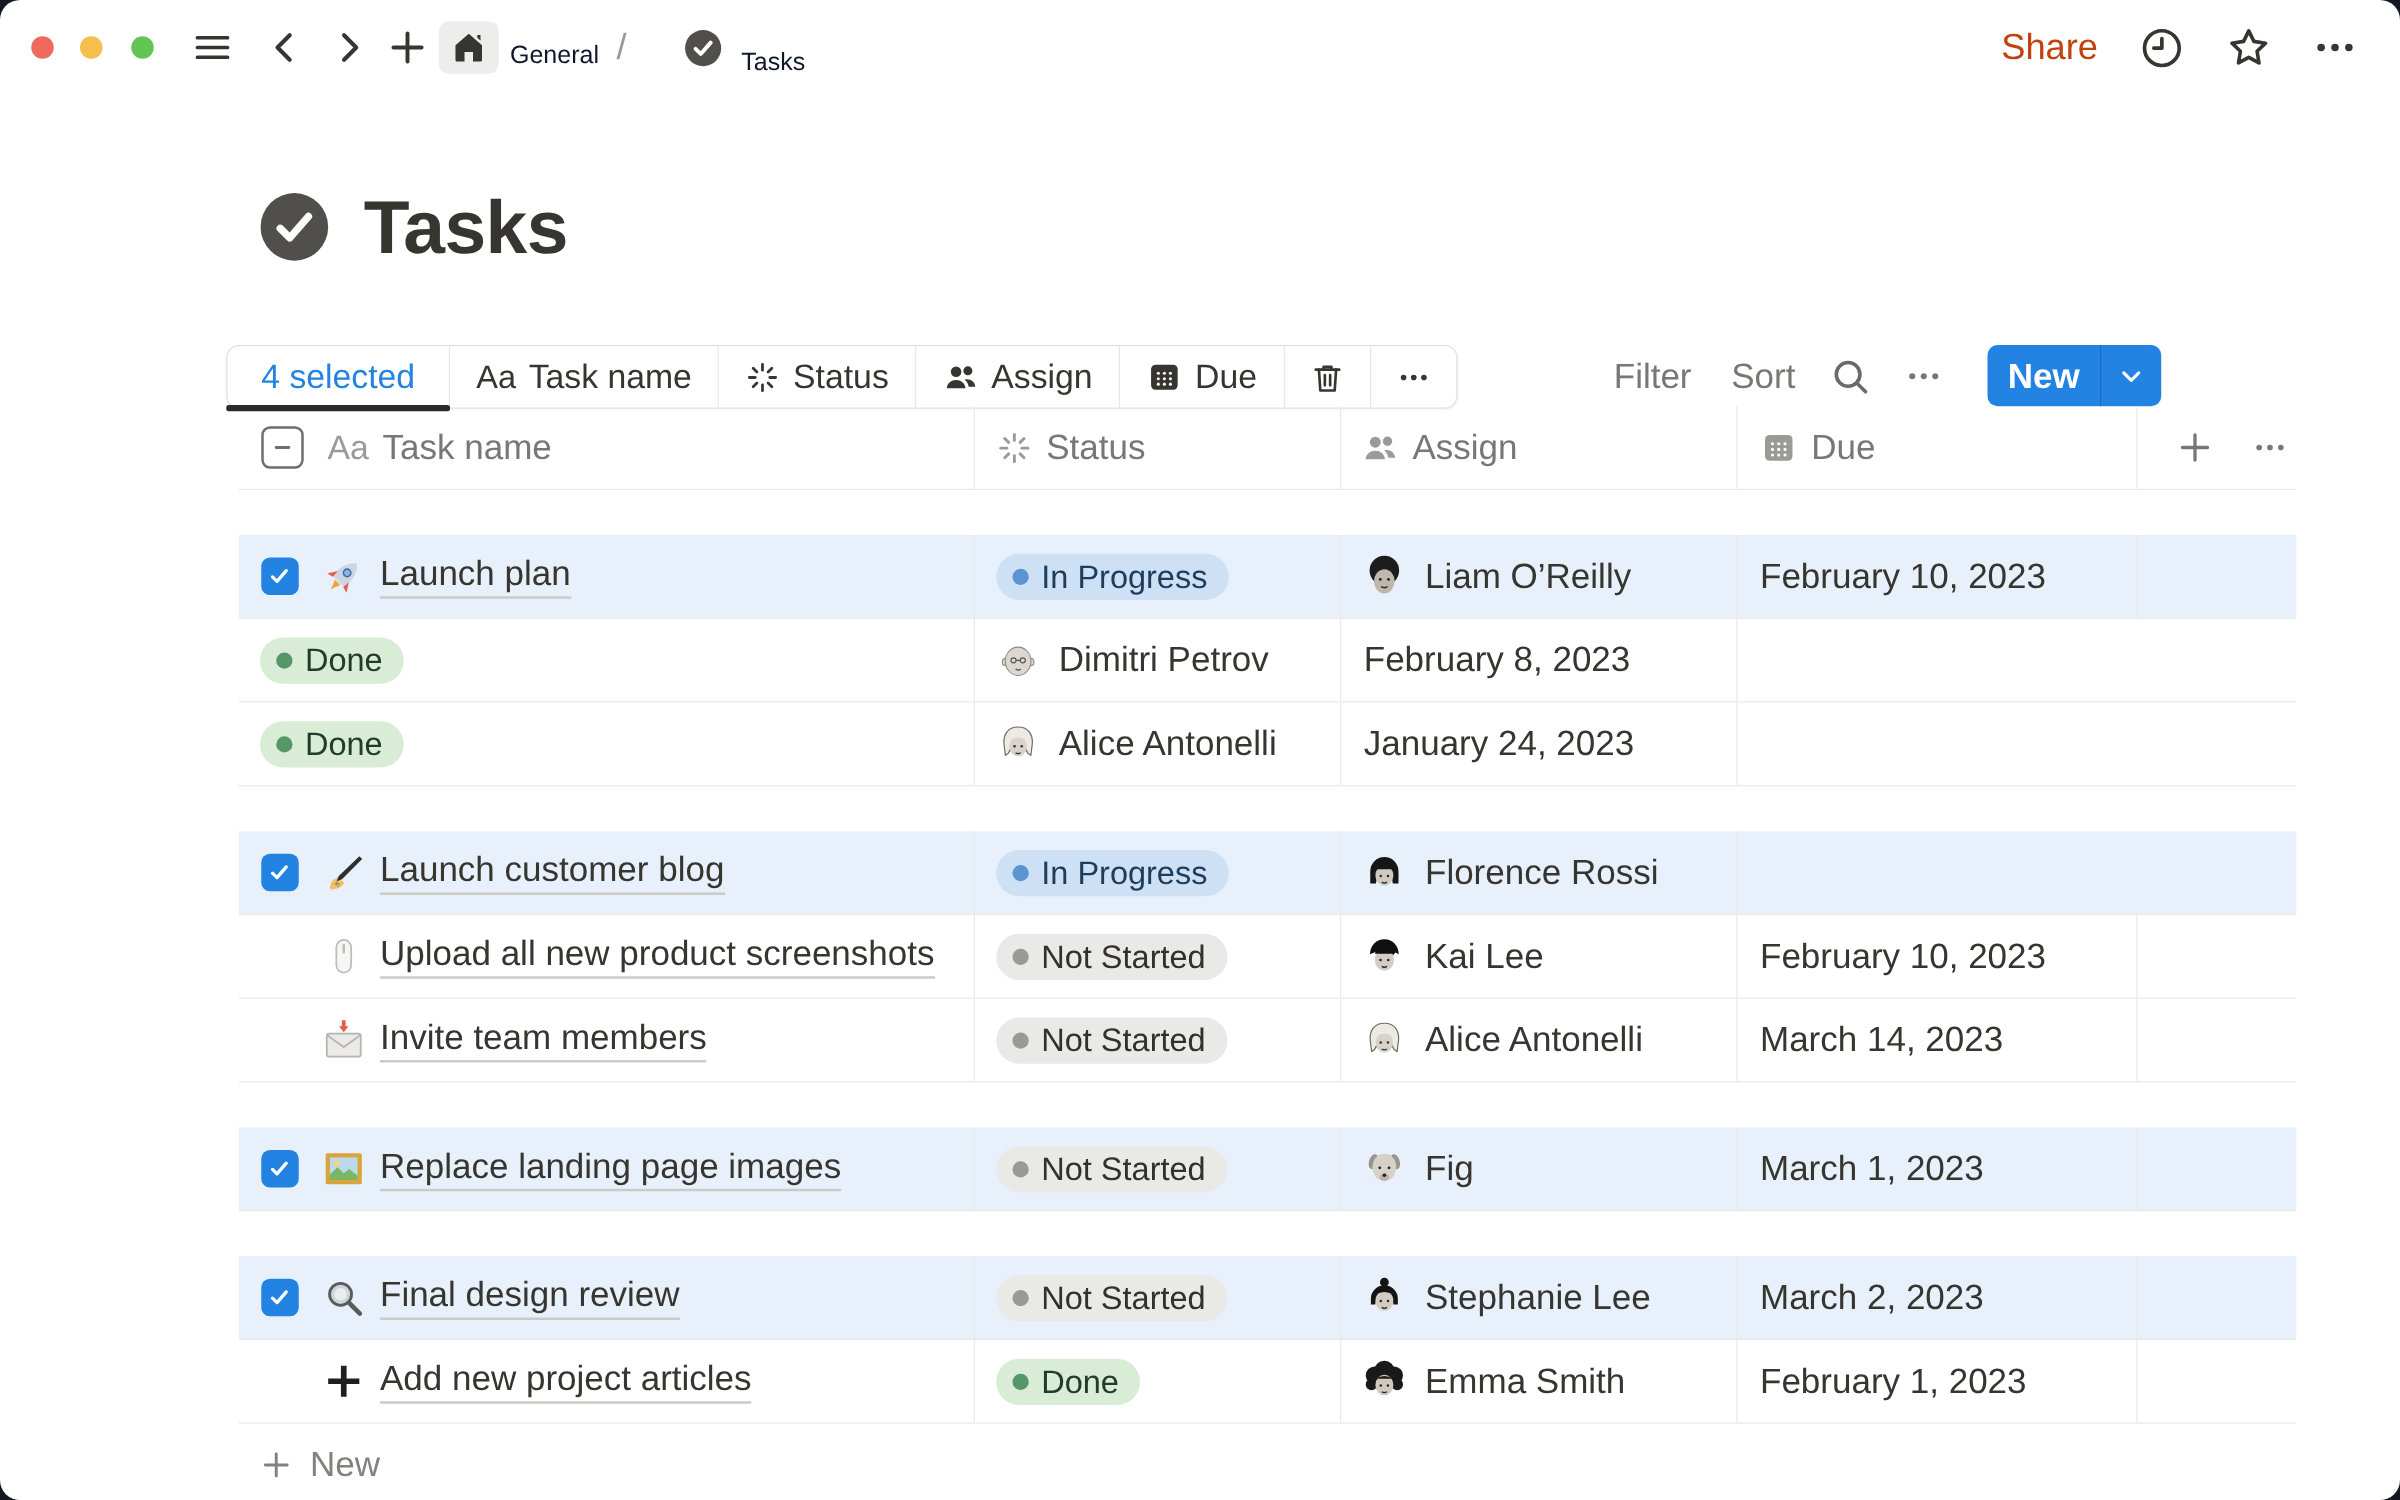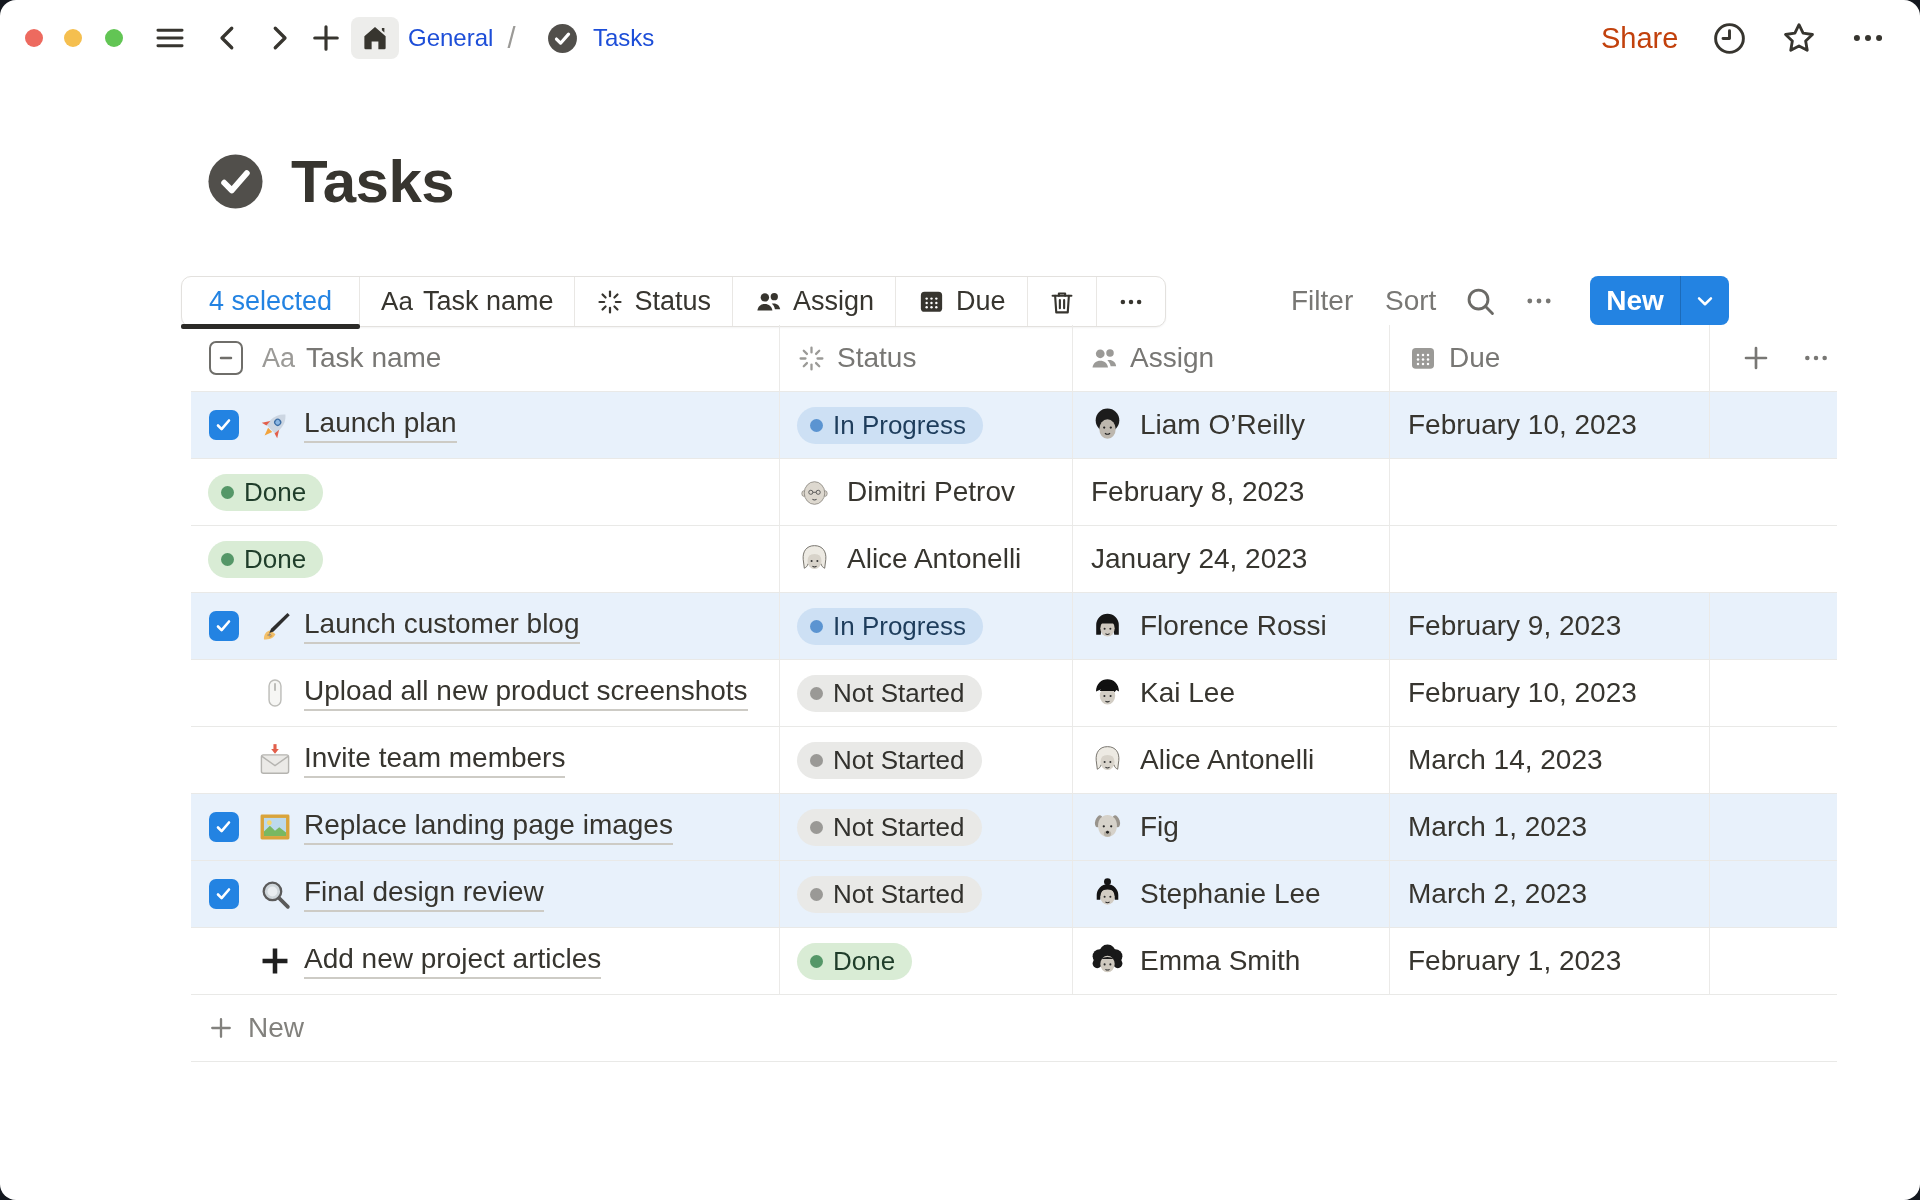--- a/index.html
+++ b/index.html
@@ -11,21 +11,21 @@
   .topbar .abs{position:absolute;top:0;height:76px;display:flex;align-items:center;}
   .tl{position:absolute;top:29px;width:18px;height:18px;border-radius:50%;}
   .tl.red{left:25px;background:#ed6a5f;}
   .tl.yellow{left:64px;background:#f5bf4f;}
   .tl.green{left:105px;background:#62c554;}
   .icon{display:inline-flex;align-items:center;justify-content:center;}
   .icon svg{display:block;}
   .tb-icon{color:#37352f;}
   .home-chip{position:absolute;left:351px;top:17px;width:48px;height:42px;background:#ededeb;border-radius:8px;
     display:flex;align-items:center;justify-content:center;color:#37352f;}
-  .crumb-text{font-size:24px;color:#1d4ed8;white-space:nowrap;}
+  .crumb-text{font-size:20px;color:#0f172a;white-space:nowrap;margin-top:12px;}
   .crumb-sep{color:#9b9a97;font-size:29px;}
   .check-circle{width:33px;height:33px;}
   .share-label{font-size:29px;color:#c2410c;}
 
   
   .title-row{position:absolute;top:150px;left:206px;height:62px;display:flex;align-items:center;gap:26px;}
   .title-icon{width:59px;height:59px;}
   .page-title{font-size:60px;font-weight:700;letter-spacing:-.5px;color:#37352f;}
 
   
@@ -41,21 +41,21 @@
   .ctl-text{position:absolute;top:0;height:49px;display:flex;align-items:center;font-size:28px;color:#787774;}
   .ctl-icon{position:absolute;top:0;height:49px;display:flex;align-items:center;color:#6b6a66;}
   .new-btn{position:absolute;left:1590px;top:0;width:139px;height:49px;background:var(--accent,#2383e2);
     border-radius:8px;display:flex;align-items:stretch;color:#fff;overflow:hidden;}
   .new-btn .nb-label{flex:1;display:flex;align-items:center;justify-content:center;font-size:28px;font-weight:700;}
   .new-btn .nb-chev{width:48px;display:flex;align-items:center;justify-content:center;border-left:1px solid rgba(0,0,0,.18);}
 
   
   .table{position:absolute;top:325px;left:191px;width:1646px;}
   .trow{display:grid;grid-template-columns:589px 293px 317px 320px 127px;height:66px;border-bottom:1px solid #e9e9e7;}
-  .trow.selected{background:var(--selected-bg,#e8f1fb);}
+  .trow.selected{background:var(--selected-bg,#e8f1fb);margin-top:36px;}
   .cell{display:flex;align-items:center;overflow:hidden;border-right:1px solid #ebeae8;}
   .cell.last{border-right:none;}
   .thead .cell{color:#787774;}
   .th-label{font-size:28px;color:#787774;white-space:nowrap;}
   .th-icon{color:#9b9a97;margin-right:11px;}
   .aa-glyph{font-size:27px;color:#9b9a97;margin-right:11px;}
   .c-task{padding-left:18px;}
   .c-status{padding-left:17px;}
   .c-assign{padding-left:16px;}
   .c-due{padding-left:18px;}
@@ -460,23 +460,20 @@
                 <path d="M7 16.5a11 11 0 0 1 22 0V26h-4.4l-.8-4.4a7.3 7.8 0 0 1-11.6 0L11.4 26H7z" fill="#161616"></path>
                 <ellipse cx="18" cy="19.8" rx="7" ry="8" fill="#cfc9c0"></ellipse>
                 <path d="M10.8 15c2-3.6 4.7-5.2 7.2-5.2s5.2 1.6 7.2 5.2z" fill="#161616"></path>
                 <circle cx="15.2" cy="20.2" r="1" fill="#2a2a2a"></circle>
                 <circle cx="20.8" cy="20.2" r="1" fill="#2a2a2a"></circle>
                 <path d="M16 25q2 1.5 4 0" stroke="#2a2a2a" stroke-width="1" fill="none"></path>
               </svg>
             </span>
       <span class="assignee">Florence Rossi</span>
     </div>
-    <div class="cell c-due">
-      <span class="due-date">February 9, 2023</span>
-    </div>
     <div class="cell last"></div>
   </div>
         <div class="trow">
     <div class="cell c-task">
       <span class="cbx cbx-check icon">
         <svg width="24" height="24" viewBox="0 0 24 24">
                 <path d="M6 12.5l3.6 3.6 7.4-8.6" stroke="#fff" stroke-width="2.6" fill="none" stroke-linecap="round" stroke-linejoin="round"></path>
               </svg>
       </span>
       <span class="task-emoji icon">

